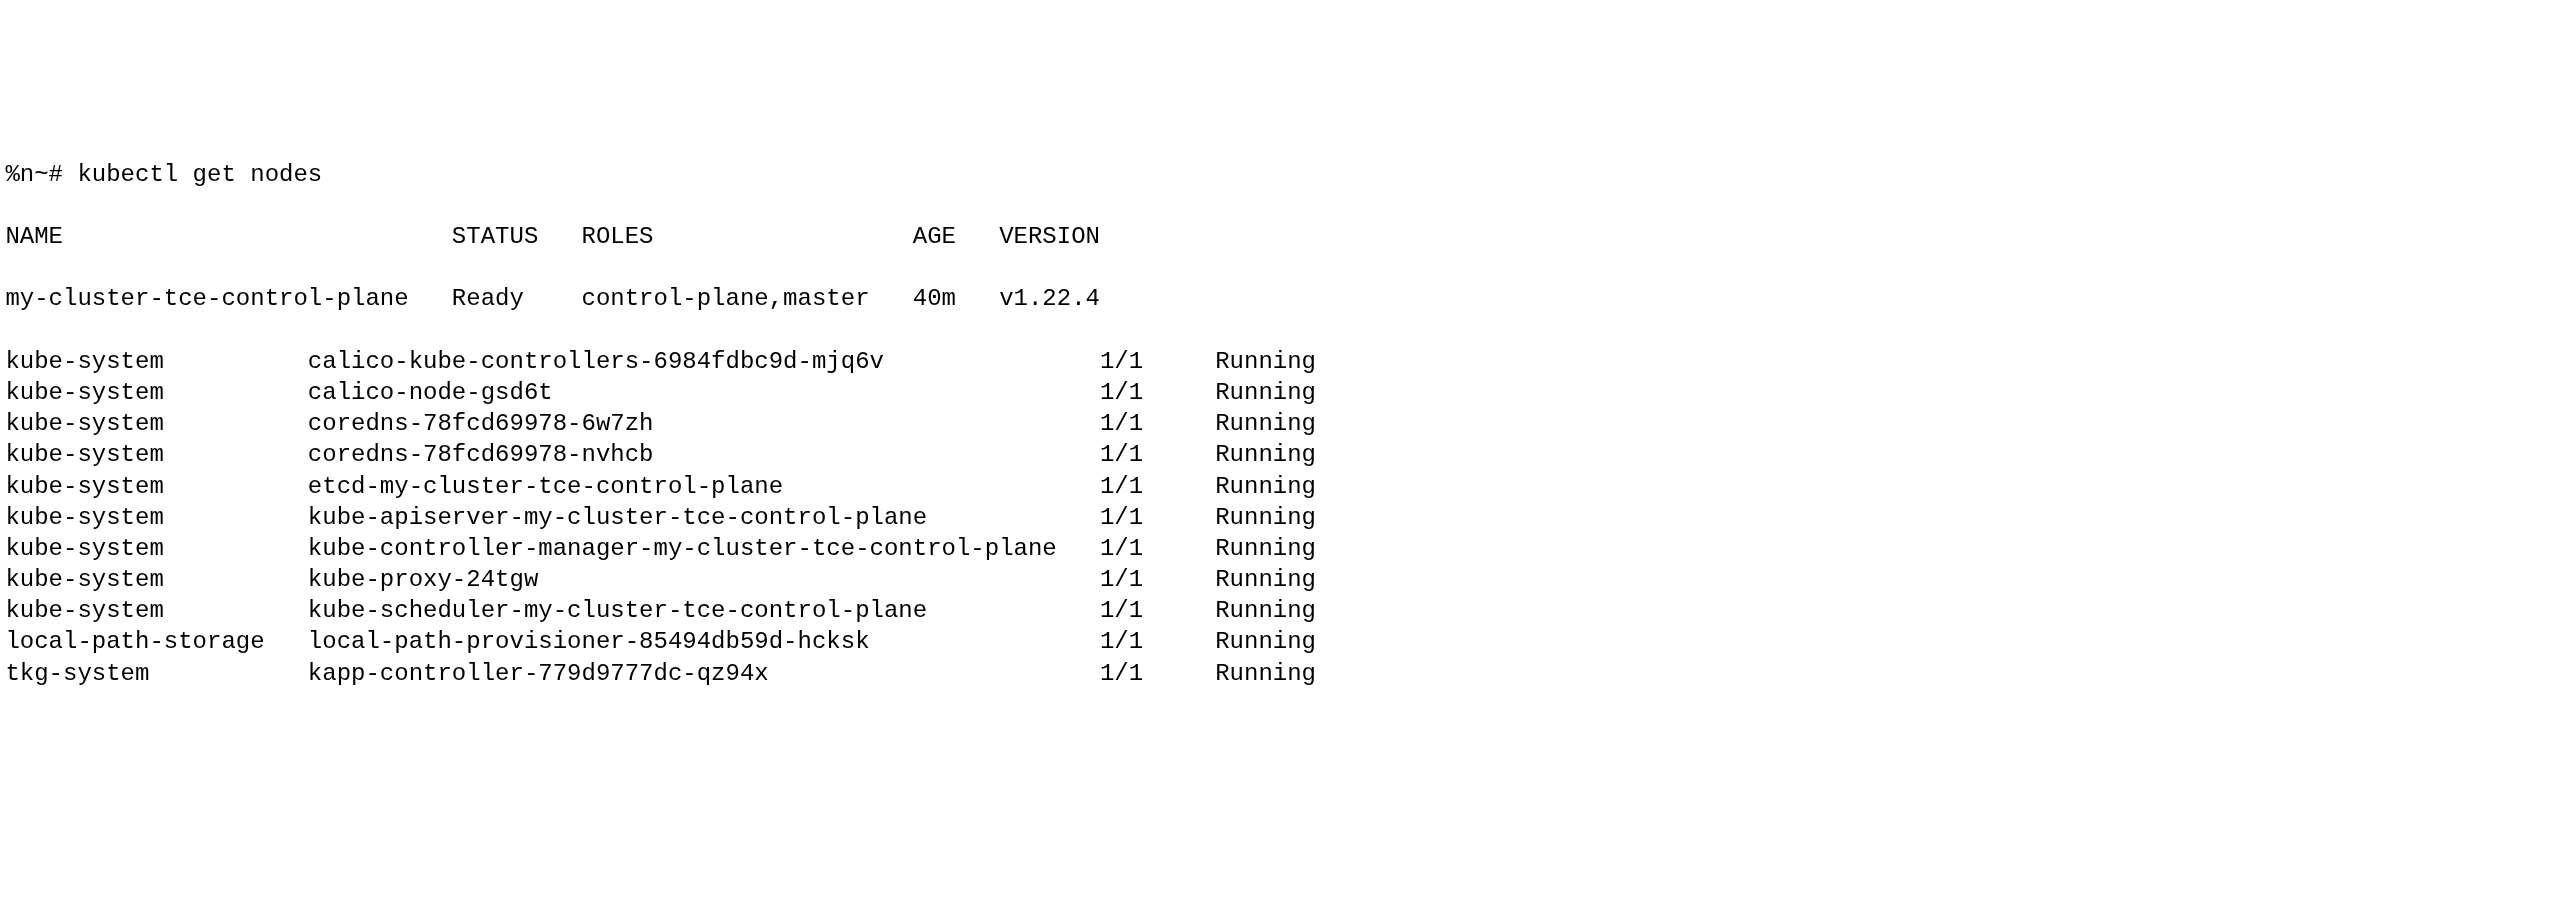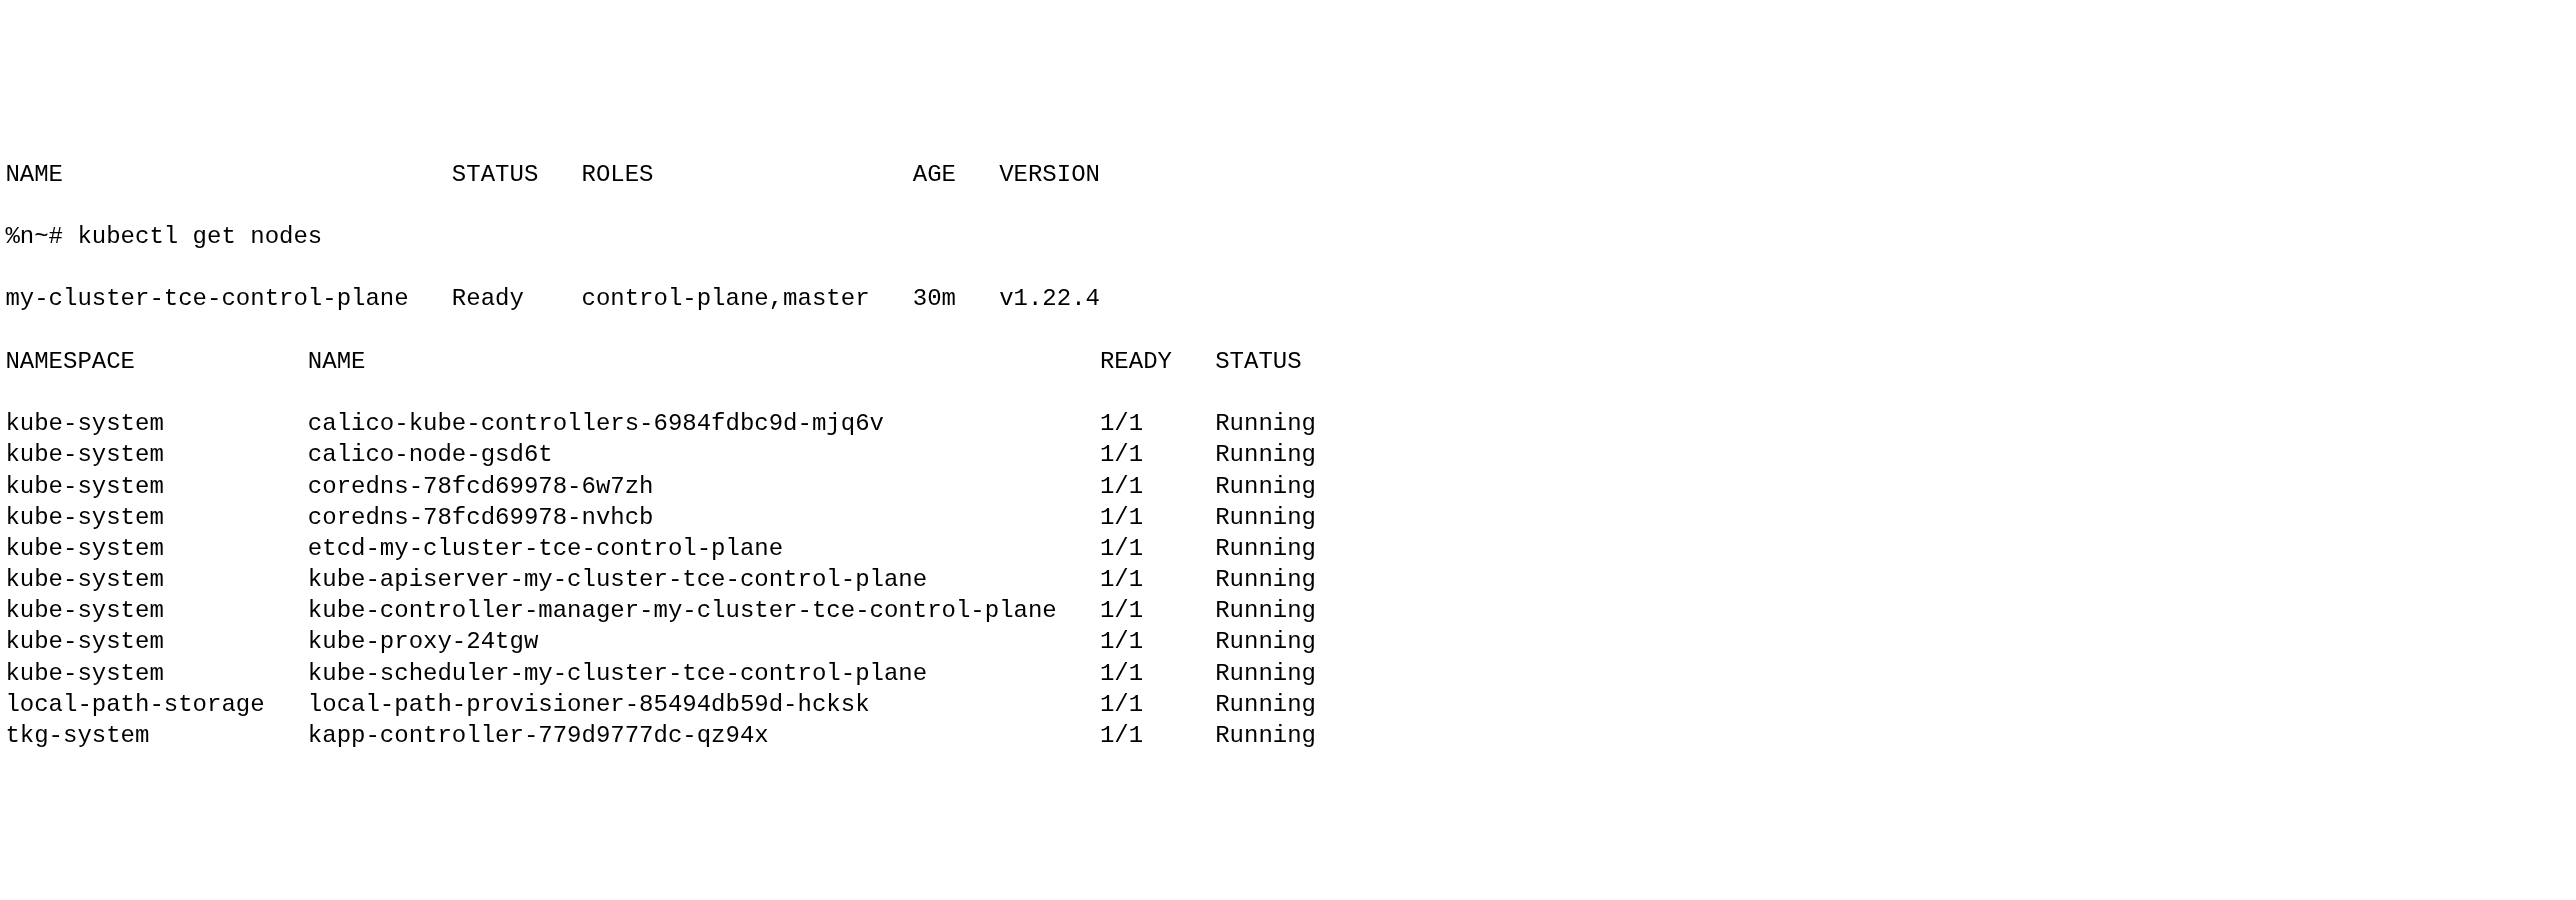--- a/index.html
+++ b/index.html
@@ -23,22 +23,21 @@
     .line {
       display: block;
     }
   </style>
 </head>
 <body>
 
 
 
 <div class="terminal">
+<span class="line">%n~# kubectl get nodes</span>
 <span class="line" id="nodes-header">NAME                           STATUS   ROLES                  AGE   VERSION</span>
-<span class="line">%n~# kubectl get nodes</span>
-<span id="nodes-body"><span class="line">my-cluster-tce-control-plane   Ready    control-plane,master   30m   v1.22.4</span></span>
-<span class="line" id="pods-header">NAMESPACE            NAME                                                   READY   STATUS</span>
+<span id="nodes-body"><span class="line">my-cluster-tce-control-plane   Ready    control-plane,master   40m   v1.22.4</span></span>
 <span id="pods-body"><span class="line">kube-system          calico-kube-controllers-6984fdbc9d-mjq6v               1/1     Running</span><span class="line">kube-system          calico-node-gsd6t                                      1/1     Running</span><span class="line">kube-system          coredns-78fcd69978-6w7zh                               1/1     Running</span><span class="line">kube-system          coredns-78fcd69978-nvhcb                               1/1     Running</span><span class="line">kube-system          etcd-my-cluster-tce-control-plane                      1/1     Running</span><span class="line">kube-system          kube-apiserver-my-cluster-tce-control-plane            1/1     Running</span><span class="line">kube-system          kube-controller-manager-my-cluster-tce-control-plane   1/1     Running</span><span class="line">kube-system          kube-proxy-24tgw                                       1/1     Running</span><span class="line">kube-system          kube-scheduler-my-cluster-tce-control-plane            1/1     Running</span><span class="line">local-path-storage   local-path-provisioner-85494db59d-hcksk                1/1     Running</span><span class="line">tkg-system           kapp-controller-779d9777dc-qz94x                       1/1     Running</span></span>
 </div>
 
 
 
 
 
 </body></html>

